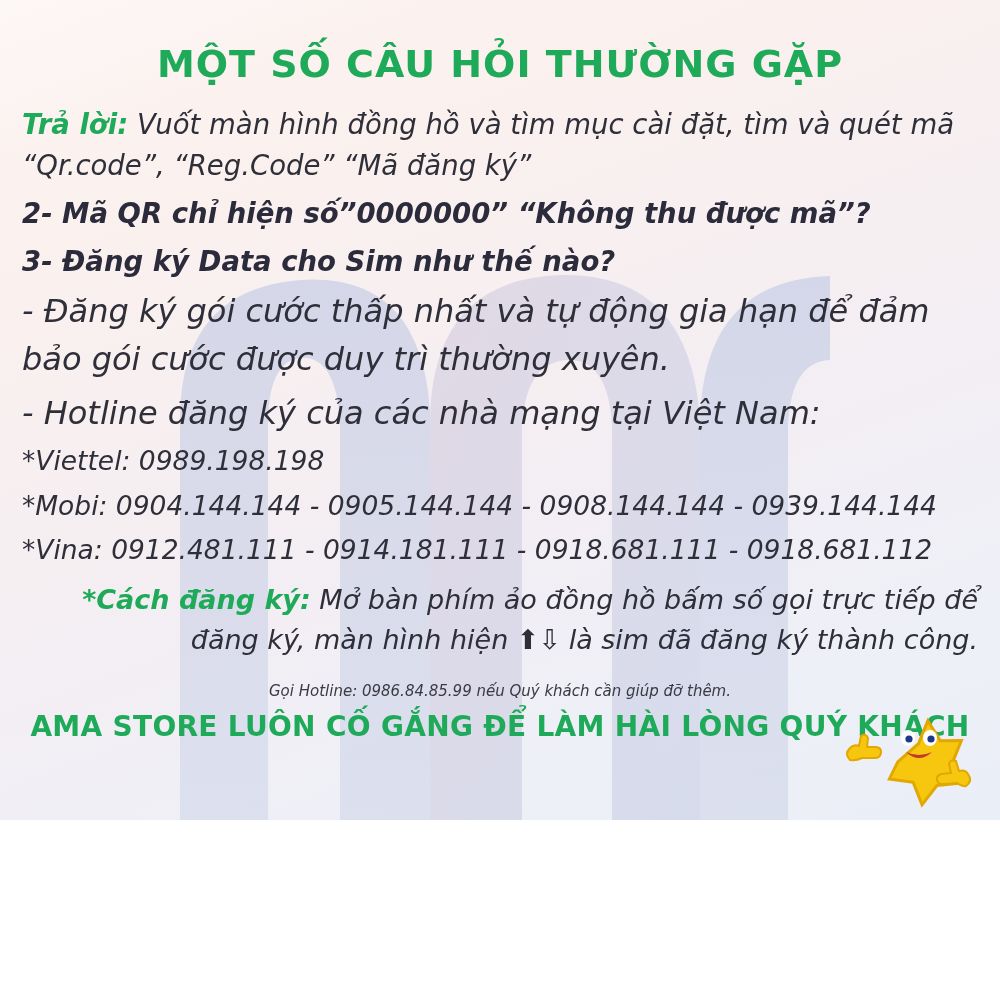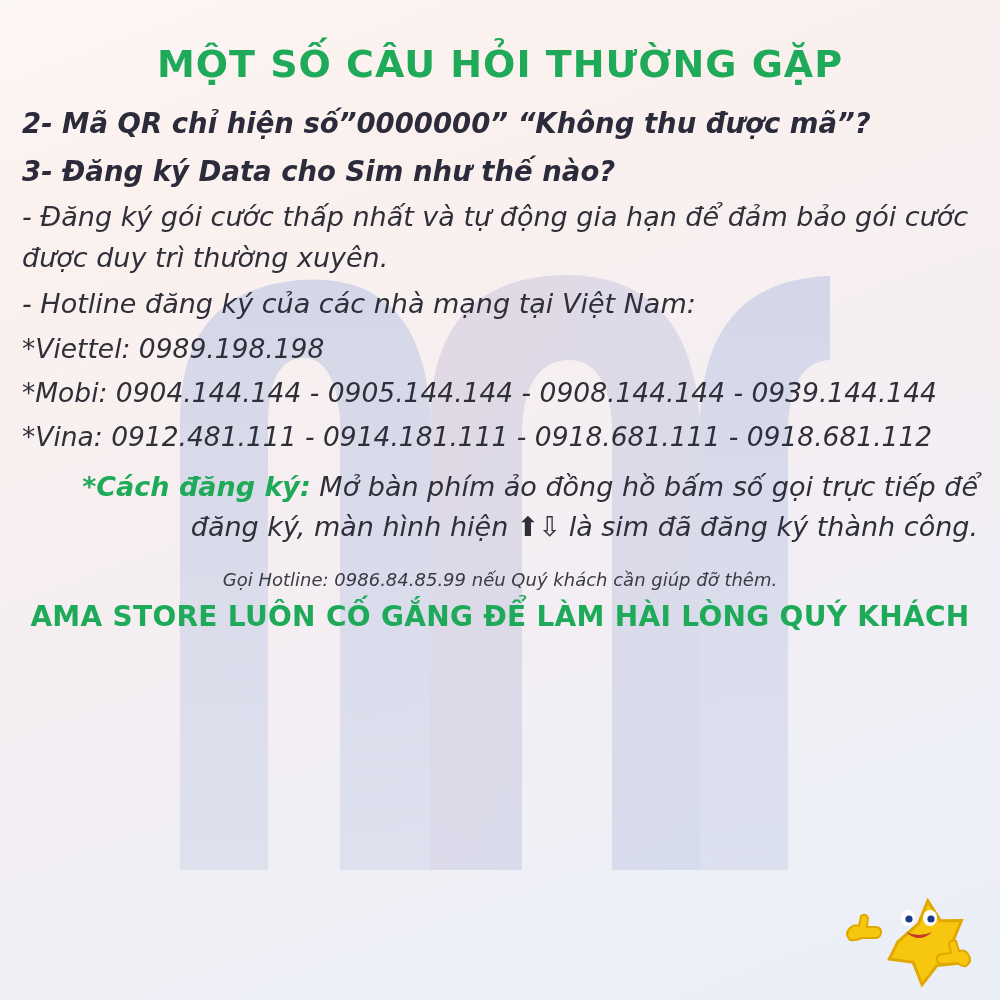--- a/index.html
+++ b/index.html
@@ -8,21 +8,21 @@
   }
   body {
     width: 1000px;
     height: 1000px;
     font-family: "DejaVu Sans", sans-serif;
     overflow: hidden;
   }
   .page {
     position: relative;
     width: 1000px;
-    height: 1000px;
+    height: 820px;
     background: linear-gradient(160deg, #fdf7f6 0%, #fbf1ee 18%, #f7eff0 40%, #f2eef4 62%, #eef0f7 82%, #eaeef6 100%);
     overflow: hidden;
   }
   
   .watermark {
     position: absolute;
     left: 0;
     top: 90px;
     width: 1000px;
     height: 830px;
@@ -59,21 +59,21 @@
     line-height: 1.48;
     margin: 2px 0 2px 0;
   }
   .a .lead {
     color: #1faa5a;
     font-weight: bold;
   }
   .plain {
     color: #2f2f3a;
     font-style: italic;
-    font-size: 27px;
+    font-size: 32px;
     line-height: 1.5;
     margin: 6px 0 2px 0;
   }
   .phones {
     color: #2f2f3a;
     font-style: italic;
     font-size: 26.5px;
     line-height: 1.52;
     margin: 4px 0 0 0;
   }
@@ -86,21 +86,21 @@
     text-align: right;
   }
   .howto .lead {
     color: #1faa5a;
     font-weight: bold;
   }
   .footnote {
     text-align: center;
     color: #3a3a44;
     font-style: italic;
-    font-size: 18px;
+    font-size: 15px;
     margin: 22px 0 9px 0;
   }
   .footer {
     text-align: center;
     color: #1faa5a;
     font-weight: bold;
     font-size: 28px;
     letter-spacing: 0.3px;
     margin: 10px 0 0 0;
   }
@@ -137,20 +137,21 @@
       <path d="M180 780 L180 330 Q180 200 300 190 Q420 182 430 320 L430 780 L340 780 L340 330 Q335 265 300 268 Q268 272 268 335 L268 780 Z" fill="url(#wmA)"></path>
       <path d="M430 780 L430 330 Q432 190 560 185 Q690 182 700 330 L700 780 L612 780 L612 335 Q608 268 566 270 Q524 274 522 340 L522 780 Z" fill="url(#wmB)"></path>
       <path d="M700 780 L700 330 Q704 190 830 186 L830 270 Q790 272 788 338 L788 780 Z" fill="url(#wmA)"></path>
     </svg>
   </div>
 
   <div class="content">
 
     <div class="title">MỘT SỐ CÂU HỎI THƯỜNG GẶP</div>
 
+    <div class="a"><span class="lead">Trả lời:</span><span> Vuốt màn hình đồng hồ và tìm mục cài đặt, tìm và quét mã “Qr.code”, “Reg.Code” “Mã đăng ký”</span></div>
 
     <div class="q">2- Mã QR chỉ hiện số”0000000” “Không thu được mã”?</div>
 
     <div class="q">3- Đăng ký Data cho Sim như thế nào?</div>
 
     <div class="plain">- Đăng ký gói cước thấp nhất và tự động gia hạn để đảm bảo gói cước được duy trì thường xuyên.</div>
     <div class="plain">- Hotline đăng ký của các nhà mạng tại Việt Nam:</div>
 
     <div class="phones">*Viettel: 0989.198.198</div>
     <div class="phones">*Mobi: 0904.144.144 - 0905.144.144 - 0908.144.144 - 0939.144.144</div>

